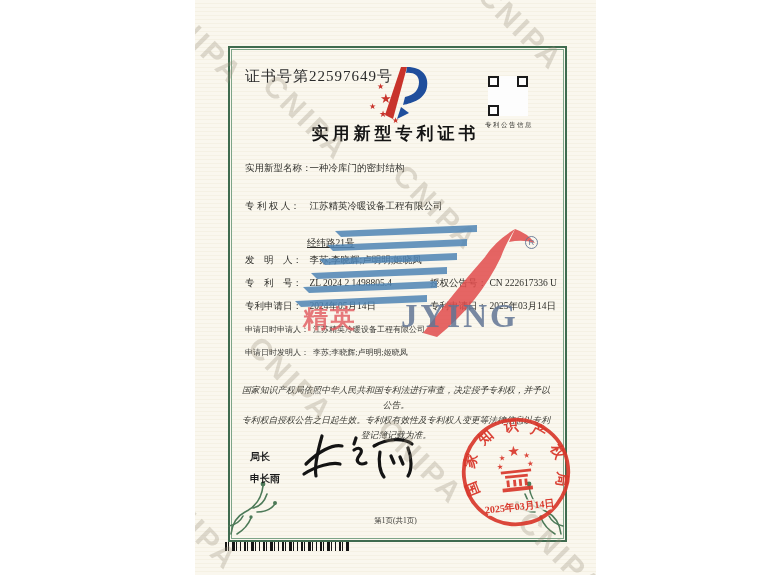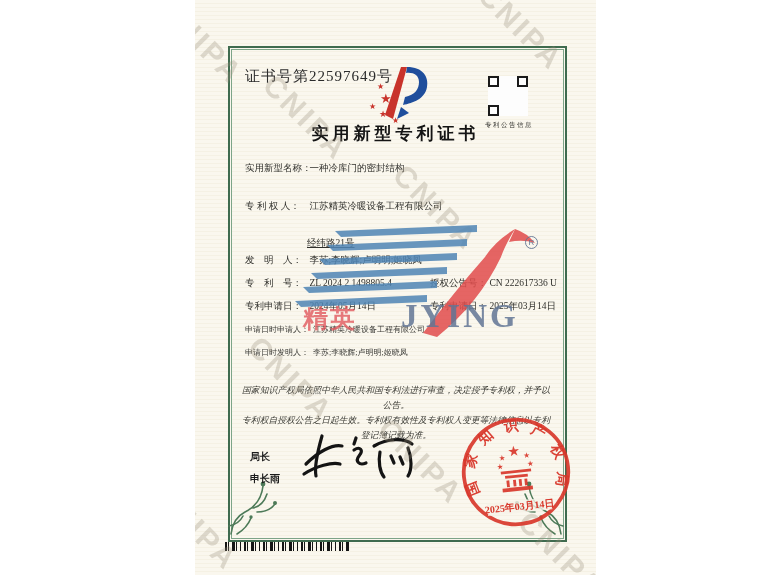--- a/index.html
+++ b/index.html
@@ -225,16 +225,17 @@
         <rect x="49" y="68" width="3" height="7"></rect>
         <rect x="56" y="68" width="3" height="7"></rect>
         <rect x="62" y="68" width="3" height="7"></rect>
         <rect x="68" y="68" width="3" height="7"></rect>
         <rect x="44" y="76" width="32" height="4"></rect>
       </g>
       <rect x="26" y="90" width="68" height="13" fill="#f6f3e8" opacity="0.8"></rect>
       <text x="60" y="100" font-size="10.5" font-weight="bold" fill="#d8372b" text-anchor="middle">2025年03月14日</text>
     </svg>
 
+    <div class="footer-page">第1页(共1页)</div>
     <div class="barcode"></div>
 
   </div>
 </div>
 
 </body></html>

